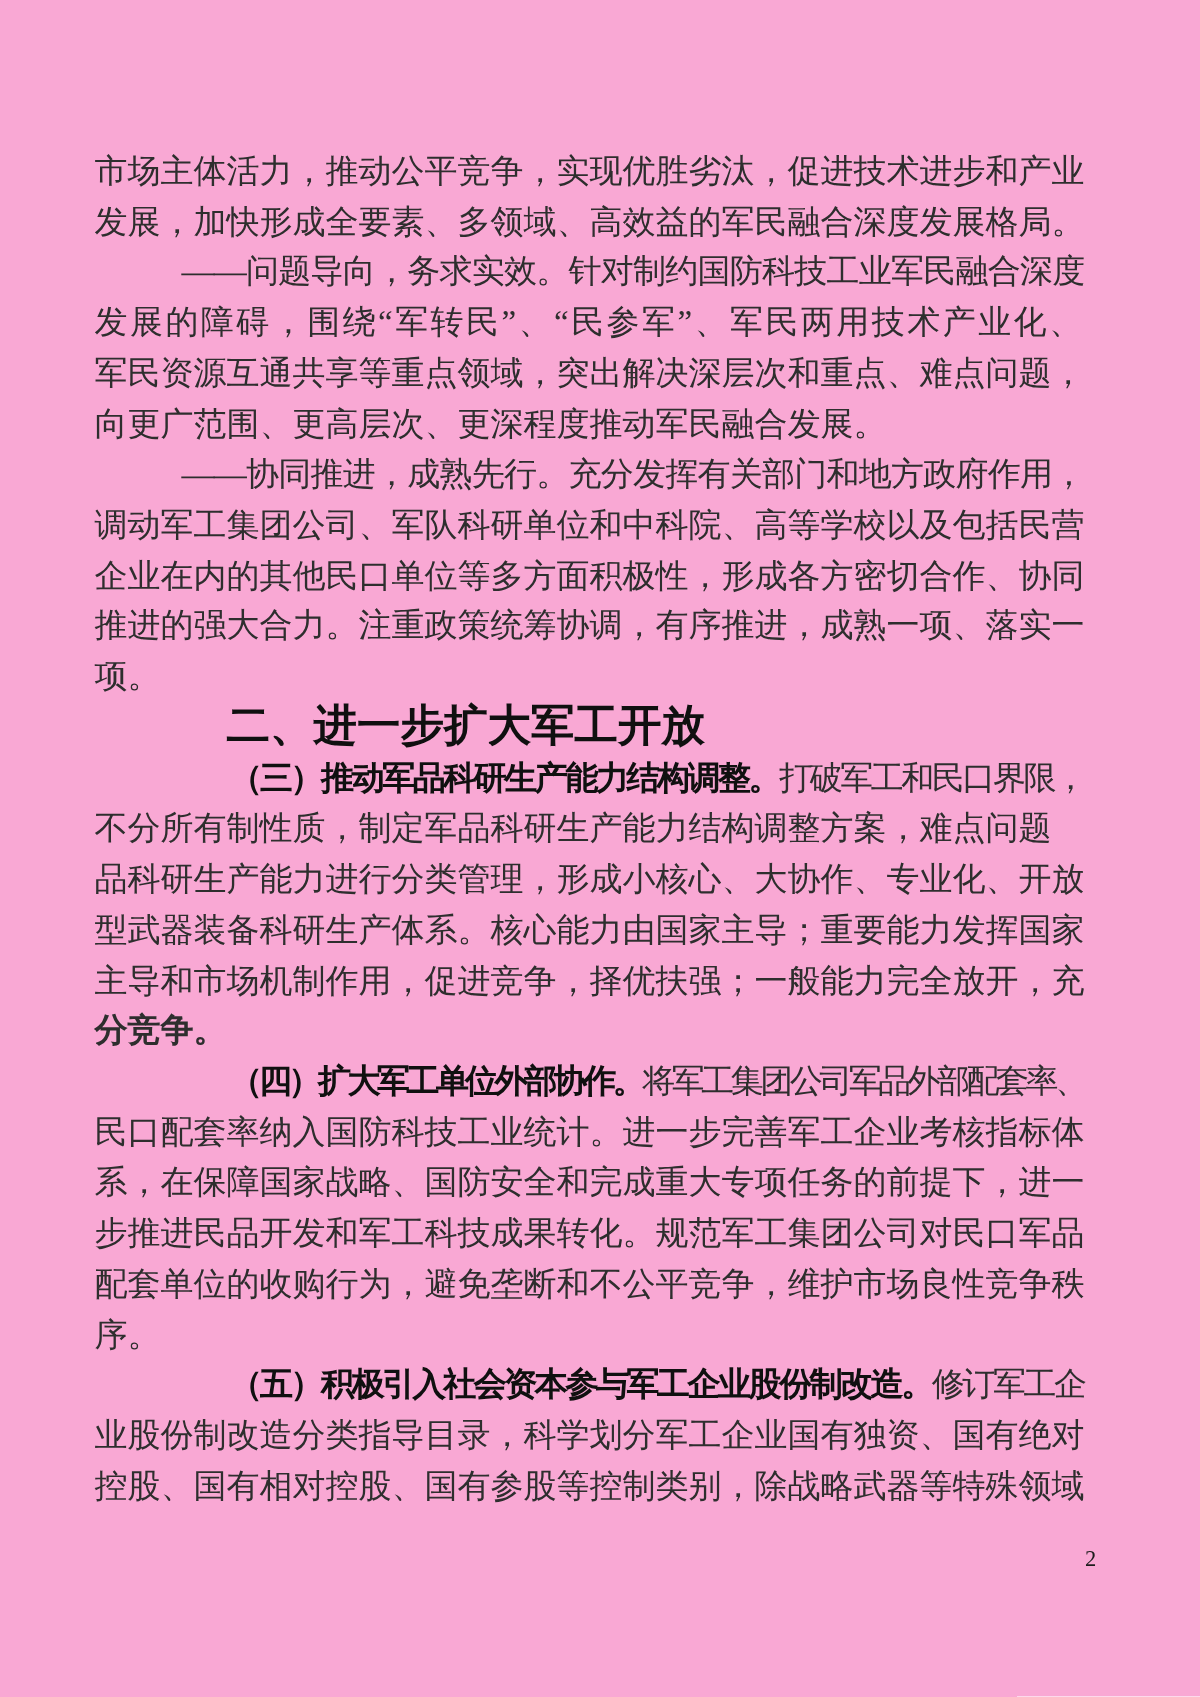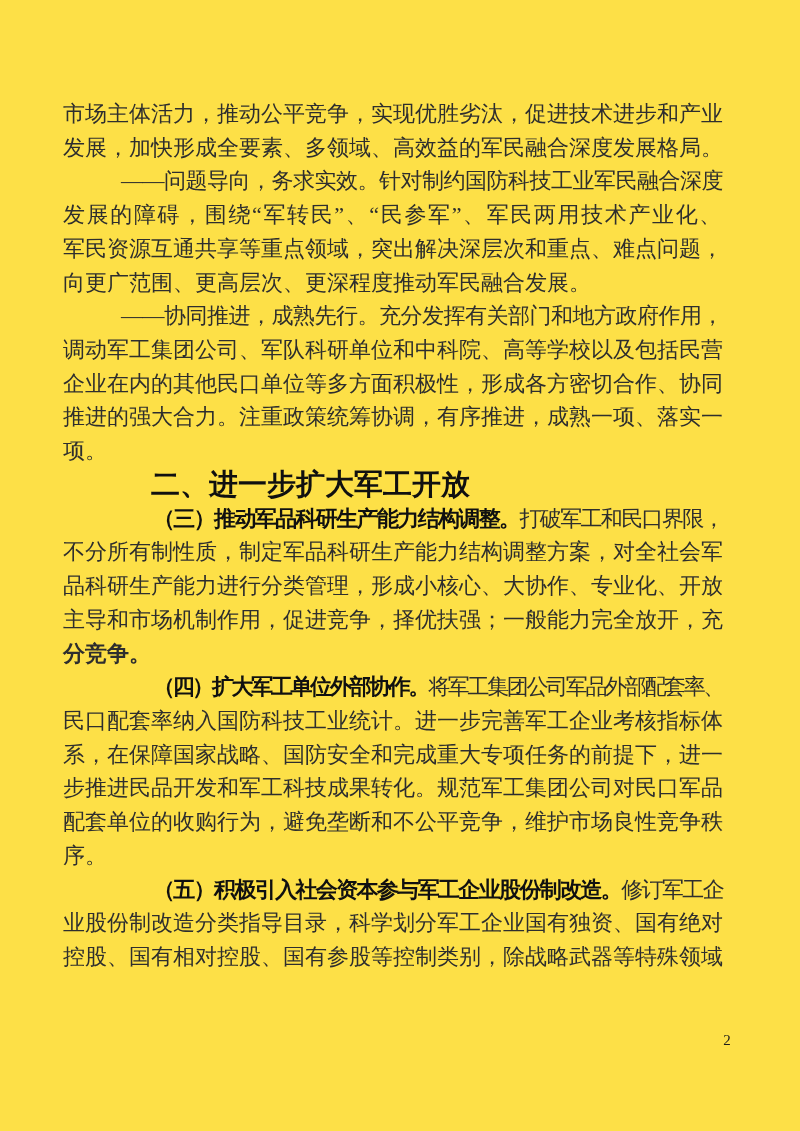--- a/index.html
+++ b/index.html
@@ -4,21 +4,21 @@
 <style>
   html, body {
     margin: 0;
     padding: 0;
     background: #ffffff;
   }
   .page {
     position: relative;
     width: 800px;
     height: 1131px;
-    background: #fde047;
+    background: #f9a8d4;
     overflow: hidden;
     font-family: "Liberation Serif", "DejaVu Serif", serif;
   }
   .doc {
     position: absolute;
     left: 63px;
     top: 97px;
     width: 660px;
     font-size: 22px;
     color: #2e2e2e;
@@ -63,22 +63,23 @@
       <div class="line" style="letter-spacing: 1.631px;"><span style="display: inline-block; white-space: nowrap;"><span class="run">发展的障碍，围绕“军转民”、“民参军”、军民两用技术产业化、</span></span></div>
       <div class="line" style="letter-spacing: 0px;"><span style="display: inline-block; white-space: nowrap;"><span class="run">军民资源互通共享等重点领域，突出解决深层次和重点、难点问题，</span></span></div>
       <div class="line"><span style="display: inline-block; white-space: nowrap;"><span class="run">向更广范围、更高层次、更深程度推动军民融合发展。</span></span></div>
       <div class="line" style="text-indent: 29px; letter-spacing: -0.5px;"><span style="display: inline-block; white-space: nowrap;"><span class="run">——协同推进，成熟先行。充分发挥有关部门和地方政府作用，</span></span></div>
       <div class="line" style="letter-spacing: 0px;"><span style="display: inline-block; white-space: nowrap;"><span class="run">调动军工集团公司、军队科研单位和中科院、高等学校以及包括民营</span></span></div>
       <div class="line" style="letter-spacing: 0px;"><span style="display: inline-block; white-space: nowrap;"><span class="run">企业在内的其他民口单位等多方面积极性，形成各方密切合作、协同</span></span></div>
       <div class="line" style="letter-spacing: 0px;"><span style="display: inline-block; white-space: nowrap;"><span class="run">推进的强大合力。注重政策统筹协调，有序推进，成熟一项、落实一</span></span></div>
       <div class="line"><span style="display: inline-block; white-space: nowrap;"><span class="run">项。</span></span></div>
       <div class="line heading" style="text-indent: 44px;"><span style="display: inline-block; white-space: nowrap;"><span class="run bold">二、进一步扩大军工开放</span></span></div>
       <div class="line" style="text-indent: 45px; letter-spacing: -1.643px;"><span style="display: inline-block; white-space: nowrap;"><span class="run bold">（三）推动军品科研生产能力结构调整。</span><span class="run">打破军工和民口界限，</span></span></div>
-      <div class="line" style="letter-spacing: 0px;"><span style="display: inline-block; white-space: nowrap;"><span class="run">不分所有制性质，制定军品科研生产能力结构调整方案，对全社会军</span></span></div>
+      <div class="line" style="letter-spacing: 0px;"><span style="display: inline-block; white-space: nowrap;"><span class="run">不分所有制性质，制定军品科研生产能力结构调整方案，难点问题</span></span></div>
       <div class="line" style="letter-spacing: 0px;"><span style="display: inline-block; white-space: nowrap;"><span class="run">品科研生产能力进行分类管理，形成小核心、大协作、专业化、开放</span></span></div>
+      <div class="line" style="letter-spacing: 0px;"><span style="display: inline-block; white-space: nowrap;"><span class="run">型武器装备科研生产体系。核心能力由国家主导；重要能力发挥国家</span></span></div>
       <div class="line" style="letter-spacing: 0px;"><span style="display: inline-block; white-space: nowrap;"><span class="run">主导和市场机制作用，促进竞争，择优扶强；一般能力完全放开，充</span></span></div>
       <div class="line"><span style="display: inline-block; white-space: nowrap; font-weight: bold;"><span class="run">分竞争。</span></span></div>
       <div class="line" style="text-indent: 45px; letter-spacing: -2.345px; text-align: right;"><span style="display: inline-block; white-space: nowrap;"><span class="run bold">（四）扩大军工单位外部协作。</span><span class="run">将军工集团公司军品外部配套率、</span></span></div>
       <div class="line" style="letter-spacing: 0px;"><span style="display: inline-block; white-space: nowrap;"><span class="run">民口配套率纳入国防科技工业统计。进一步完善军工企业考核指标体</span></span></div>
       <div class="line" style="letter-spacing: 0px;"><span style="display: inline-block; white-space: nowrap;"><span class="run">系，在保障国家战略、国防安全和完成重大专项任务的前提下，进一</span></span></div>
       <div class="line" style="letter-spacing: 0px;"><span style="display: inline-block; white-space: nowrap;"><span class="run">步推进民品开发和军工科技成果转化。规范军工集团公司对民口军品</span></span></div>
       <div class="line" style="letter-spacing: 0px;"><span style="display: inline-block; white-space: nowrap;"><span class="run">配套单位的收购行为，避免垄断和不公平竞争，维护市场良性竞争秩</span></span></div>
       <div class="line"><span style="display: inline-block; white-space: nowrap;"><span class="run">序。</span></span></div>
       <div class="line" style="text-indent: 45px; letter-spacing: -1.643px;"><span style="display: inline-block; white-space: nowrap;"><span class="run bold">（五）积极引入社会资本参与军工企业股份制改造。</span><span class="run">修订军工企</span></span></div>
       <div class="line" style="letter-spacing: 0px;"><span style="display: inline-block; white-space: nowrap;"><span class="run">业股份制改造分类指导目录，科学划分军工企业国有独资、国有绝对</span></span></div>

